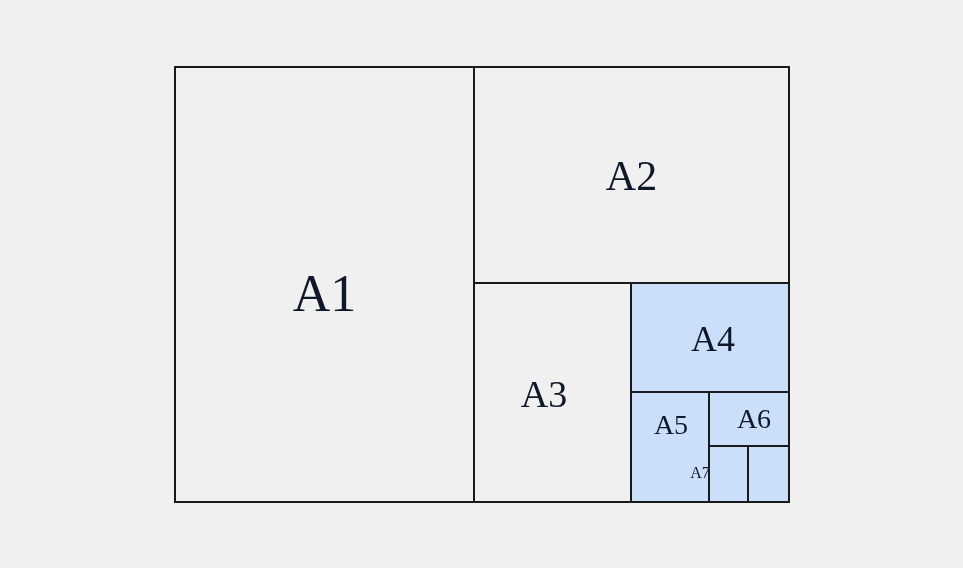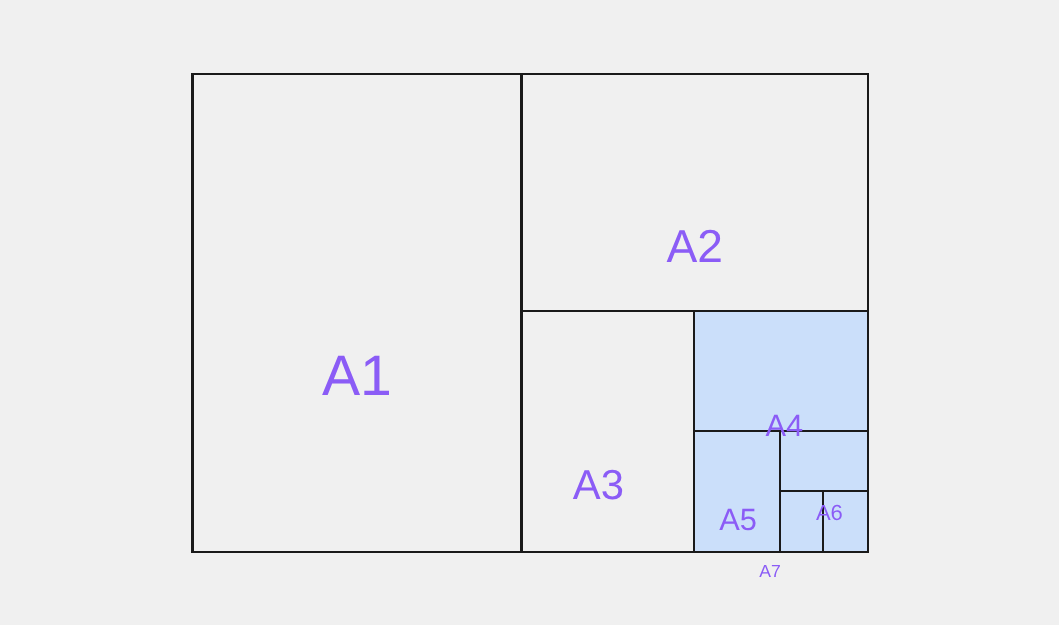--- a/index.html
+++ b/index.html
@@ -21,28 +21,27 @@
   #diagram {
     position: absolute;
     left: 0;
     top: 0;
     width: 963px;
     height: 568px;
   }
   .cell-label {
     position: absolute;
     transform: translate(-50%, -50%);
-    color: #8b5cf6;
-    font-family: Liberation Sans, sans-serif;
+    color: #0f172a;
+    font-family: Liberation Serif, serif;
     font-weight: 400;
     line-height: 1;
     white-space: nowrap;
     pointer-events: none;
     user-select: none;
-    margin-top: 48px;
   }
 </style>
 </head>
 <body>
 
 <div id="stage">
   <svg id="diagram" viewBox="0 0 963 568" width="963" height="568" xmlns="http://www.w3.org/2000/svg">
     <rect id="bg-rect" x="0" y="0" width="963" height="568" fill="#f0f0f0"></rect>
     <g id="cells-group">
         <rect x="175" y="67" width="299" height="435" fill="#f0f0f0"></rect>
@@ -64,18 +63,18 @@
         <line x1="748" y1="446" x2="748" y2="502" stroke="#1a1a1a" stroke-width="2" shape-rendering="crispEdges"></line>
       </g>
     <g id="outer-group">
         <rect x="175" y="67" width="614" height="435" fill="none" stroke="#1a1a1a" stroke-width="2" shape-rendering="crispEdges"></rect>
       </g>
   </svg>
   <div id="labels-layer">
       <div class="cell-label" style="left: 324.5px; top: 294px; font-size: 52px;">A1</div>
       <div class="cell-label" style="left: 631.5px; top: 176px; font-size: 42px;">A2</div>
       <div class="cell-label" style="left: 544px; top: 394px; font-size: 38px;">A3</div>
-      <div class="cell-label" style="left: 713px; top: 339px; font-size: 28px;">A4</div>
+      <div class="cell-label" style="left: 713px; top: 339px; font-size: 36px;">A4</div>
       <div class="cell-label" style="left: 671px; top: 425px; font-size: 28px;">A5</div>
-      <div class="cell-label" style="left: 754px; top: 419px; font-size: 20px;">A6</div>
+      <div class="cell-label" style="left: 754px; top: 419px; font-size: 28px;">A6</div>
       <div class="cell-label" style="left: 700px; top: 473px; font-size: 16px;">A7</div>
     </div>
 </div>
 
 </body></html>

